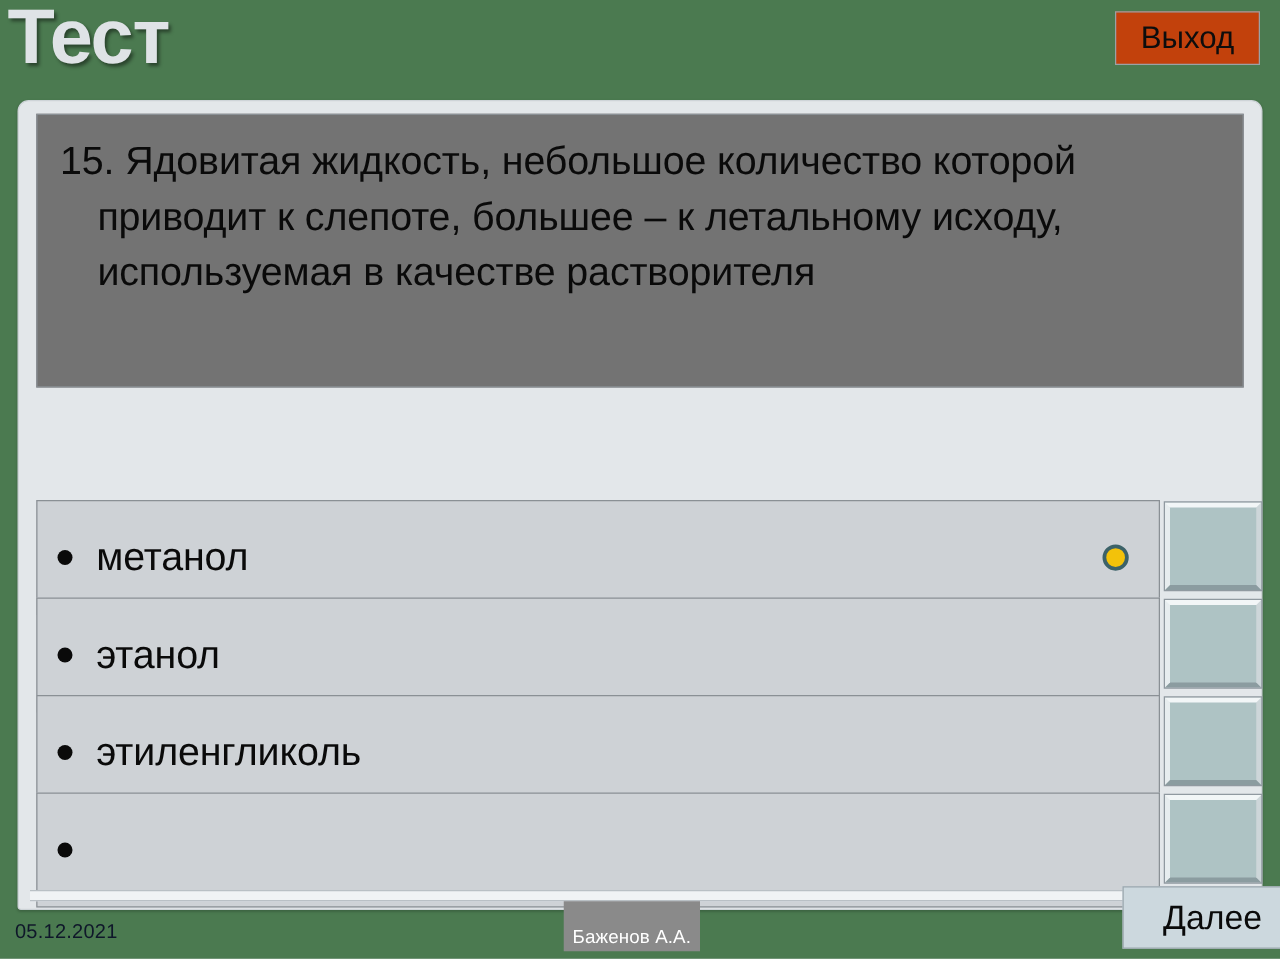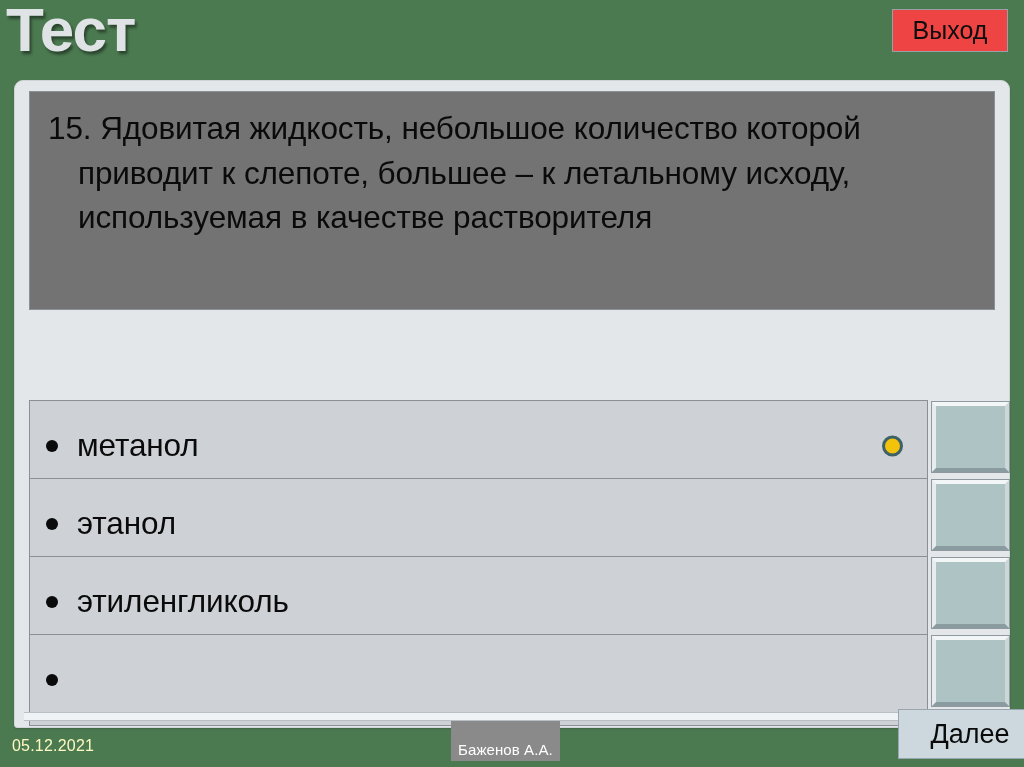--- a/index.html
+++ b/index.html
@@ -30,21 +30,21 @@
     user-select: none;
   }
 
   
   #exit-button {
     position: absolute;
     right: 16px;
     top: 9px;
     width: 116px;
     height: 43px;
-    background: #ef4444;
+    background: #c2410c;
     border: 1px solid #9aa1a6;
     display: flex;
     align-items: center;
     justify-content: center;
     font-size: 25px;
     color: #0d0d0d;
     cursor: pointer;
   }
 
   
@@ -184,21 +184,21 @@
     cursor: pointer;
     z-index: 5;
   }
 
   
   #footer-date {
     position: absolute;
     left: 12px;
     bottom: 12px;
     font-size: 16px;
-    color: #fef9c3;
+    color: #0f172a;
     letter-spacing: 0.2px;
   }
 
   #footer-author {
     position: absolute;
     left: 451px;
     bottom: 6px;
     background: #8a8a8a;
     color: #ffffff;
     font-size: 15px;

